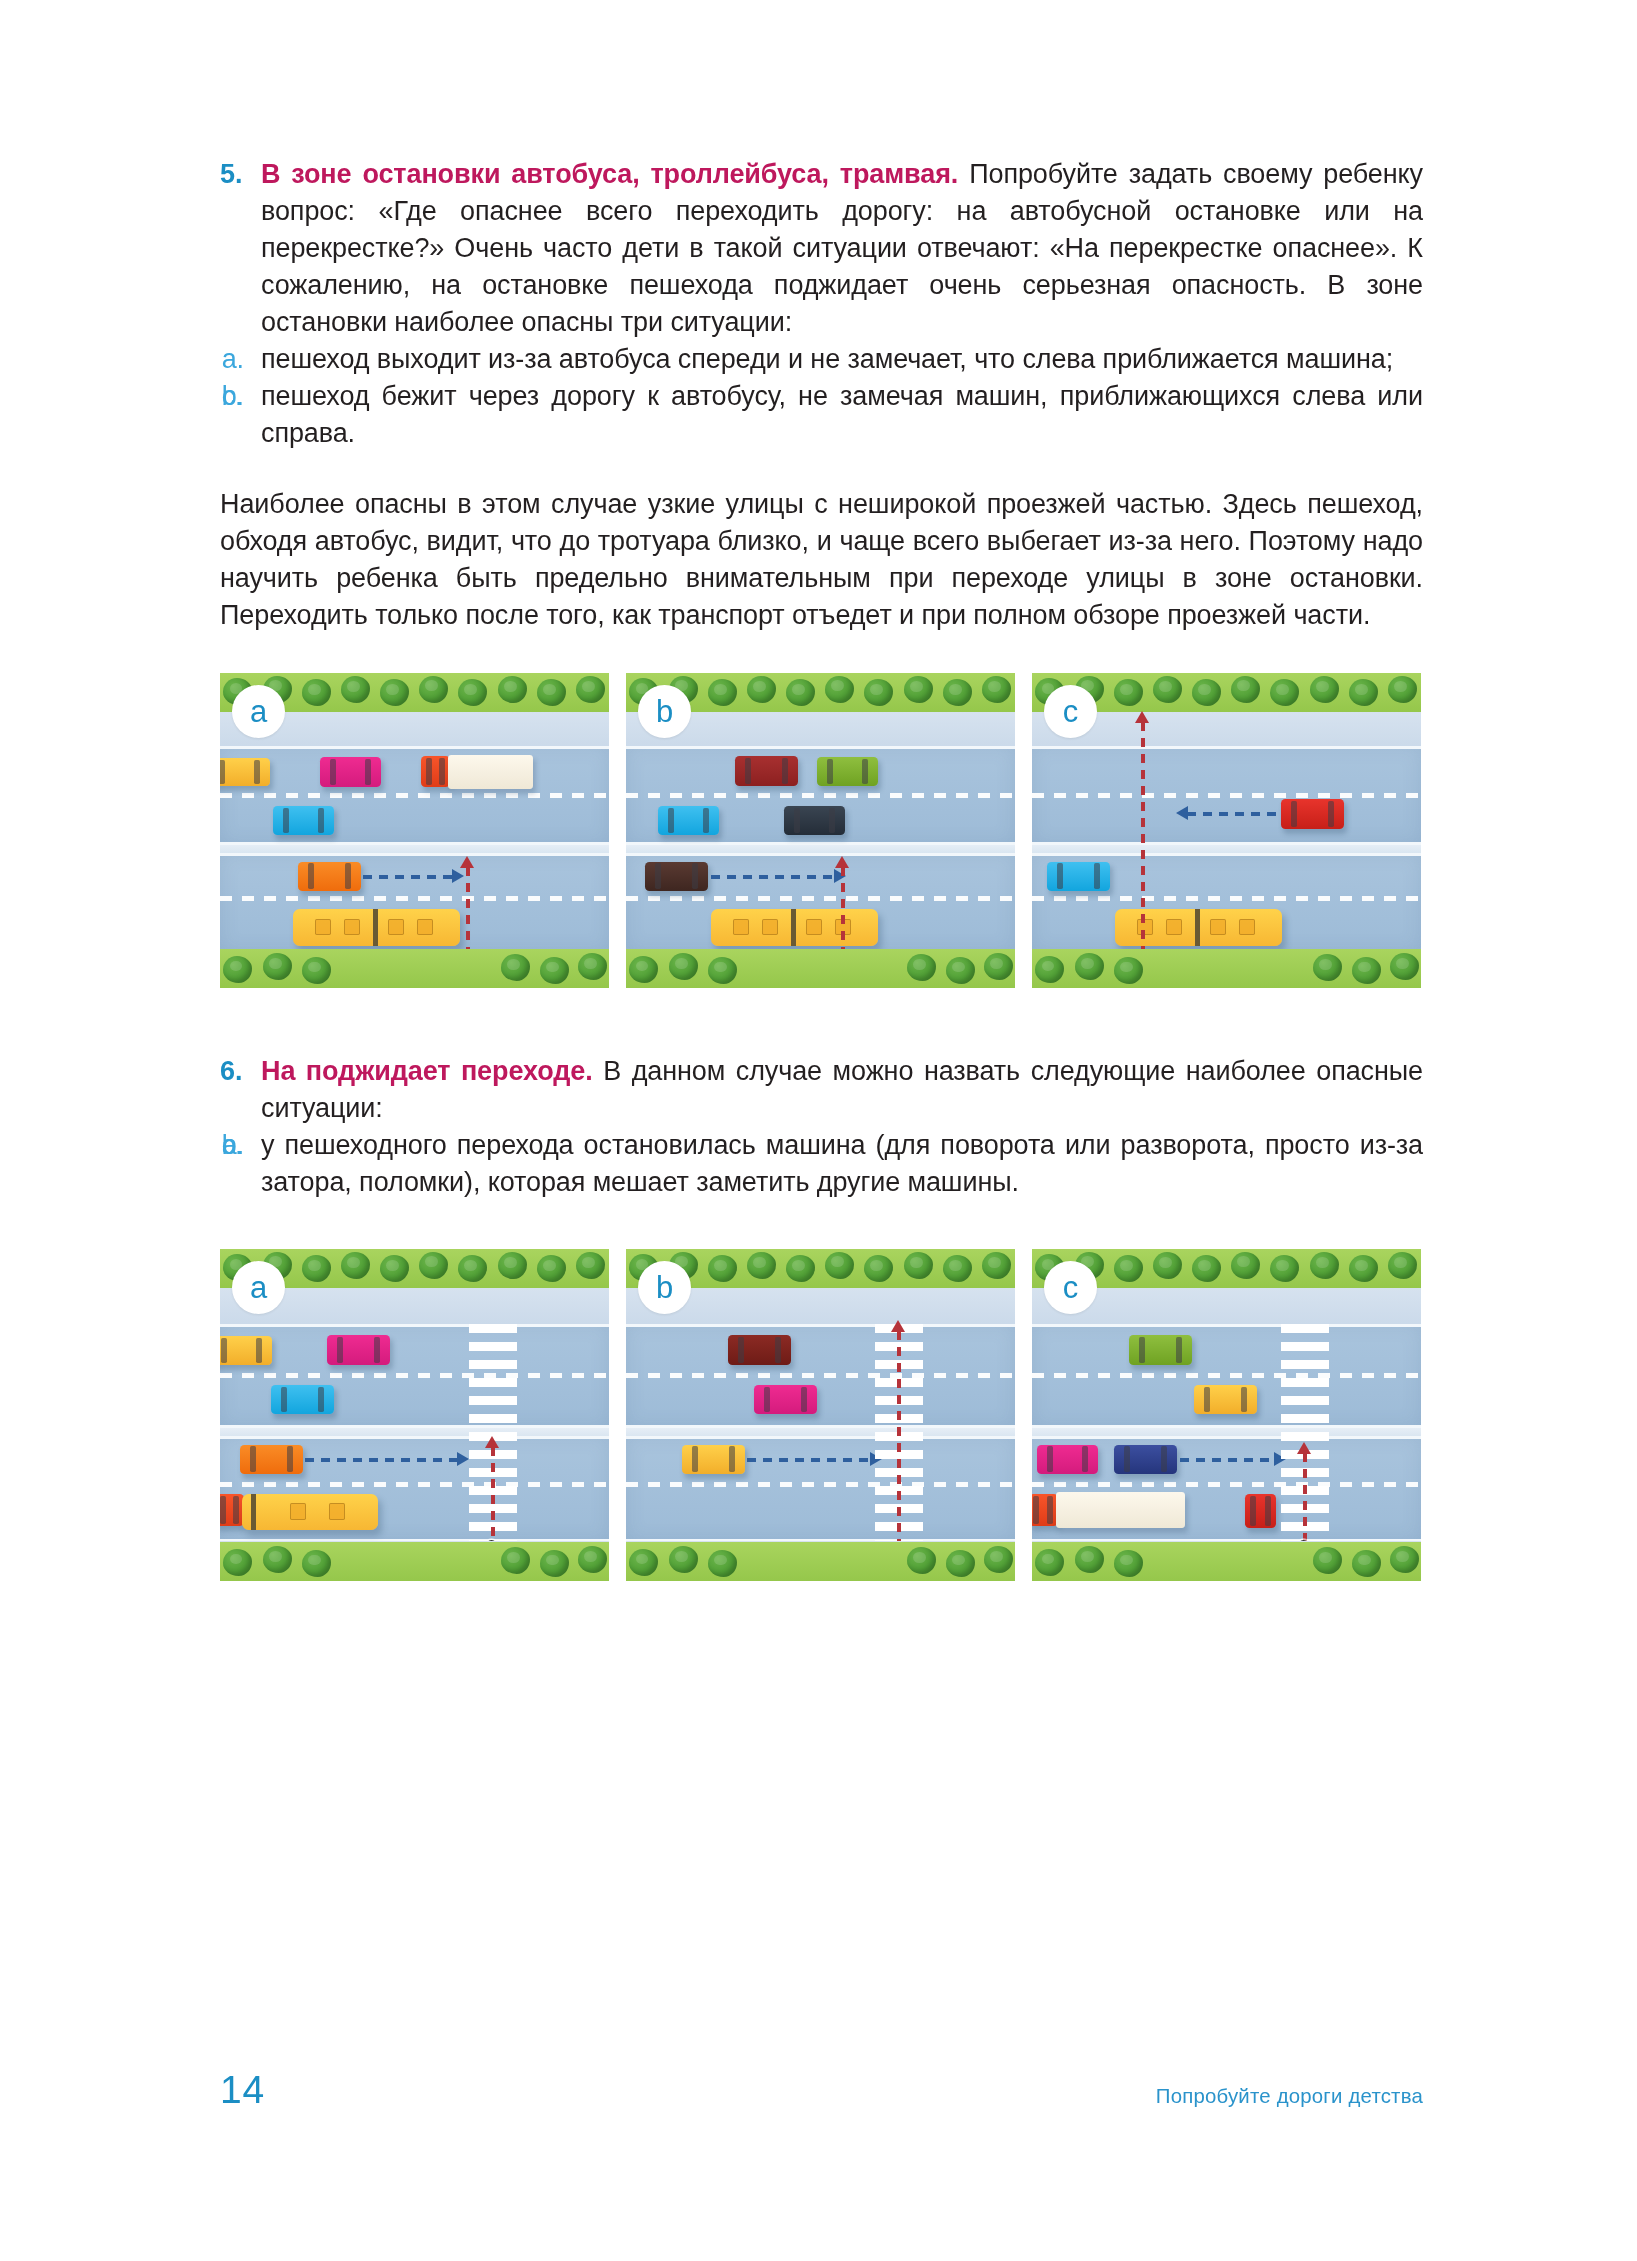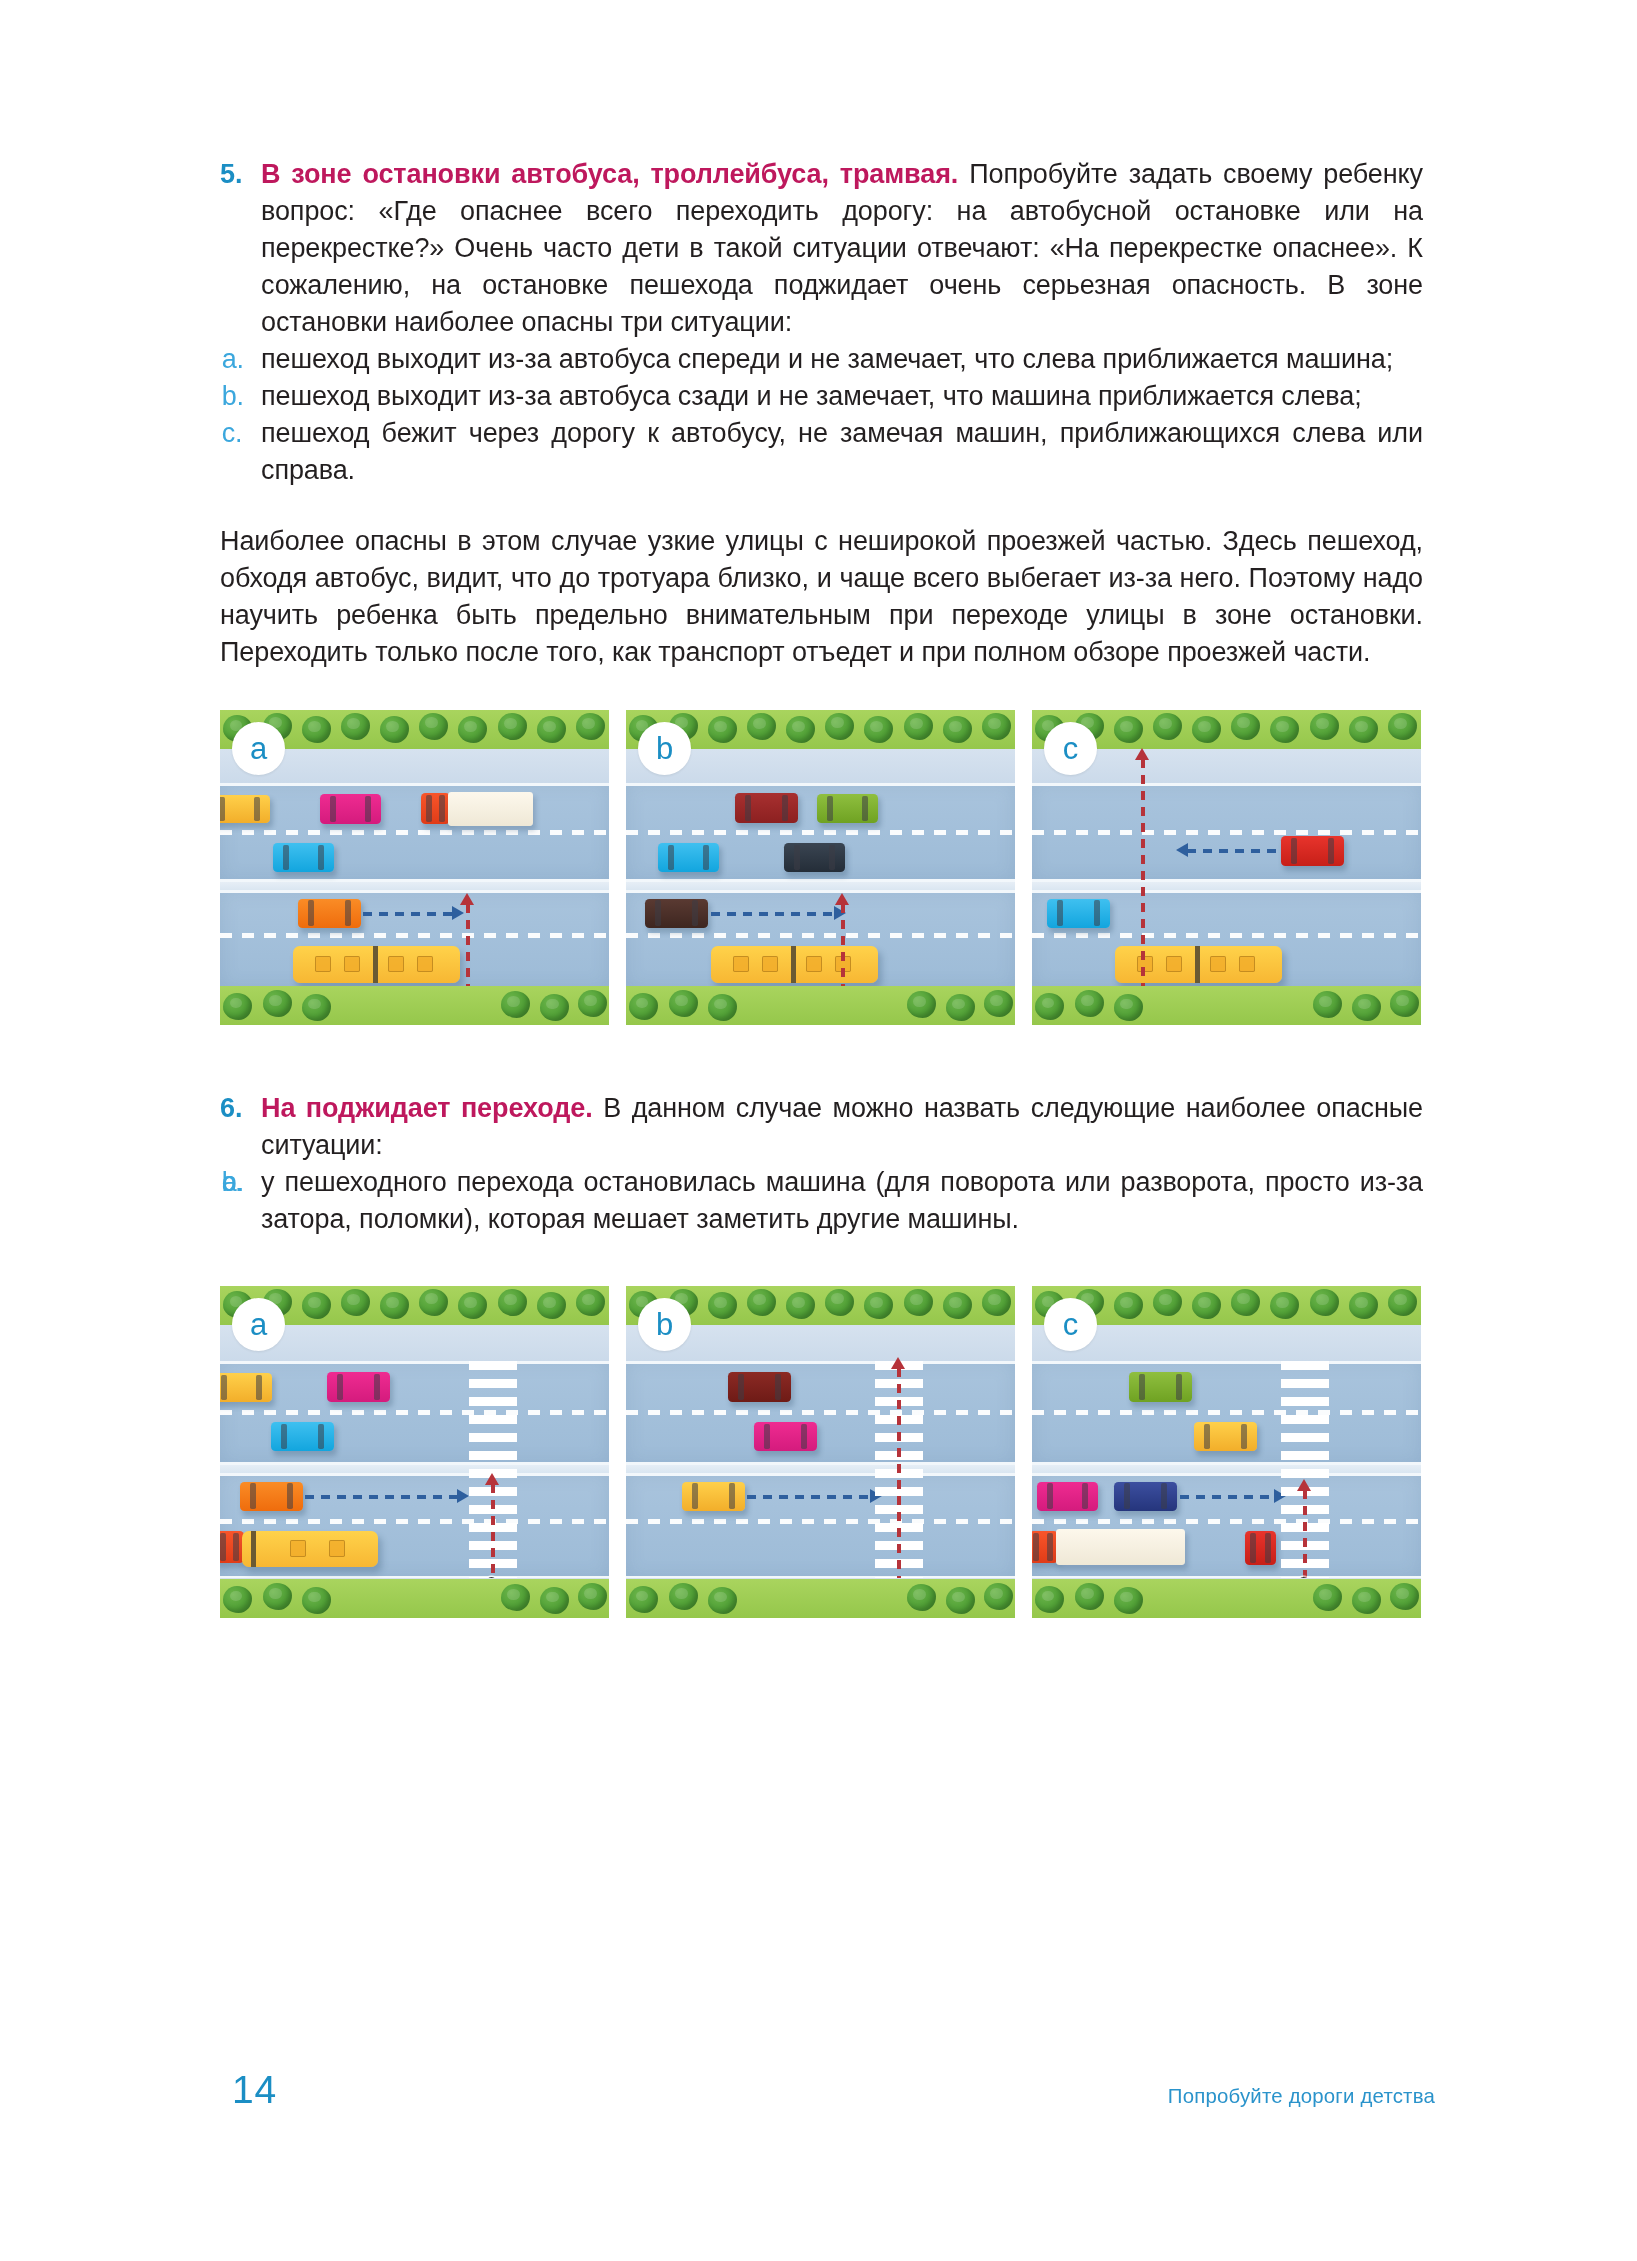--- a/index.html
+++ b/index.html
@@ -291,21 +291,21 @@
     justify-content: center;
     font-size: 31px;
     color: #1b8ec4;
     z-index: 9;
     box-shadow: 0 0.9px 2.6px rgba(0,0,0,0.08);
   }
 
   
   .footer {
     position: absolute;
-    left: 232px;
+    left: 220px;
     top: 2068px;
     width: 1203px;
     display: flex;
     align-items: baseline;
     justify-content: space-between;
   }
   .pageno {
     font-size: 39px;
     color: #1b8ec4;
     letter-spacing: 0.9px;
@@ -329,21 +329,20 @@
       <b>В зоне остановки автобуса, троллейбуса, трамвая.</b><span> Попробуйте задать своему ребенку вопрос: «Где опаснее всего переходить дорогу: на автобусной остановке или на перекрестке?» Очень часто дети в такой ситуации отвечают: «На перекрестке опаснее». К сожалению, на остановке пешехода поджидает очень серьезная опасность. В зоне остановки наиболее опасны три ситуации:</span>
     </div>
 
     <ul class="abc-list">
       <li class="abc-item">
         <span class="marker">a.</span>
         <span>пешеход выходит из-за автобуса спереди и не замечает, что слева приближается машина;</span>
       </li>
       <li class="abc-item">
         <span class="marker">b.</span>
-        <span>пешеход выходит из-за автобуса сзади и не замечает, что машина приближается слева;</span>
       </li>
       <li class="abc-item">
         <span class="marker">c.</span>
         <span>пешеход бежит через дорогу к автобусу, не замечая машин, приближающихся слева или справа.</span>
       </li>
     </ul>
 
     <div class="spacer-lg"></div>
 
     <p class="body-para">Наиболее опасны в этом случае узкие улицы с неширокой проезжей частью. Здесь пешеход, обходя автобус, видит, что до тротуара близко, и чаще всего выбегает из-за него. Поэтому надо научить ребенка быть предельно внимательным при переходе улицы в зоне остановки. Переходить только после того, как транспорт отъедет и при полном обзоре проезжей части.</p>

